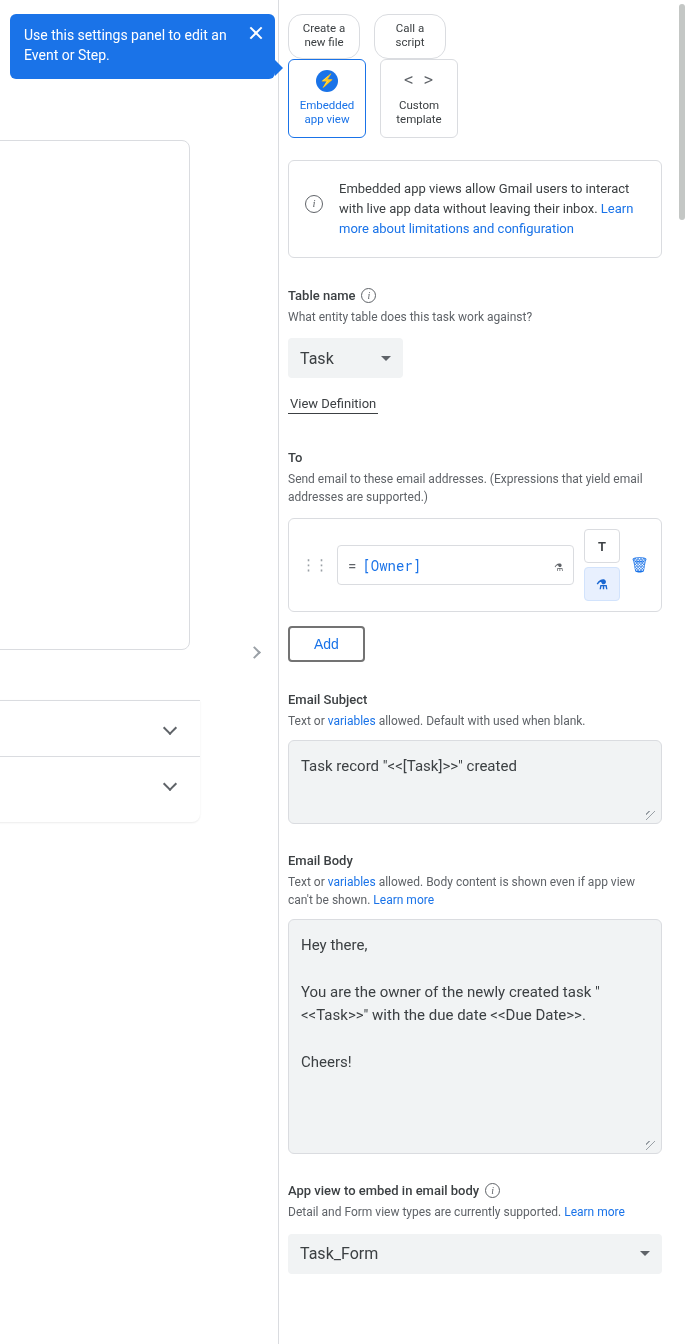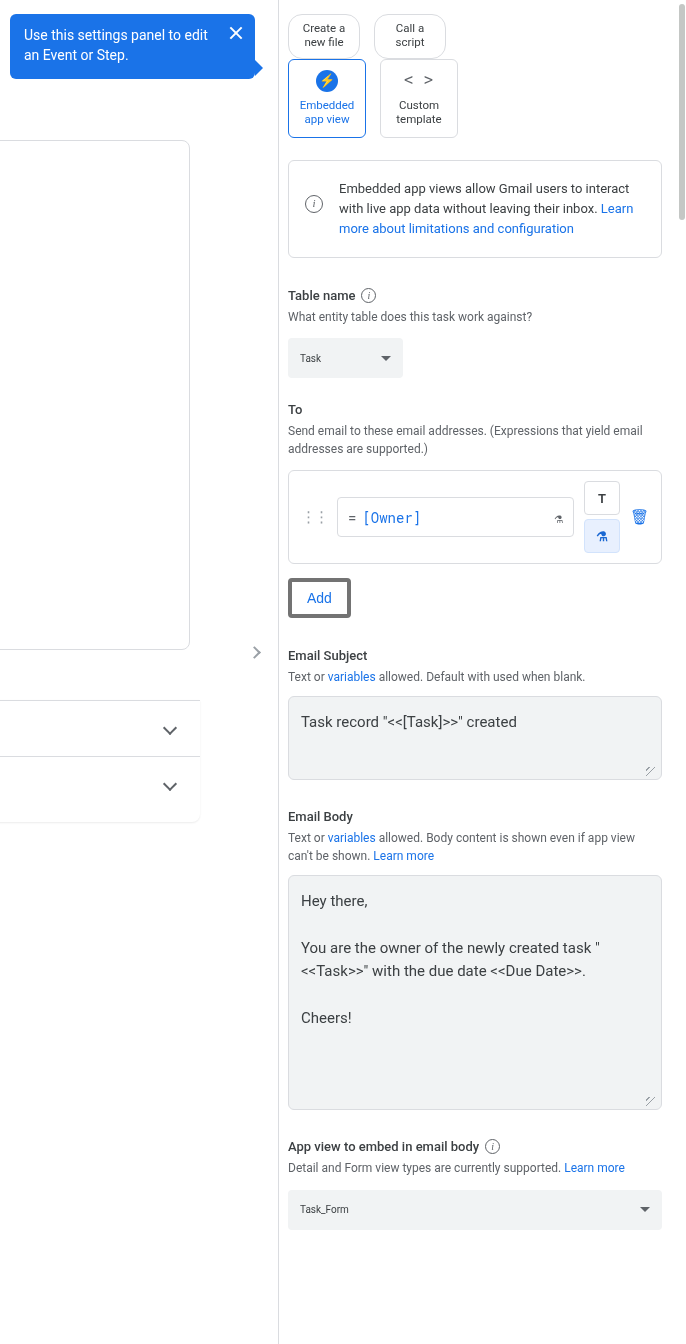--- a/index.html
+++ b/index.html
@@ -11,21 +11,21 @@
     color: #3c4043;
     width: 686px;
     height: 1344px;
     overflow: hidden;
     position: relative;
   }
   .tooltip {
     position: absolute;
     top: 14px;
     left: 10px;
-    width: 245px;
+    width: 265px;
     background: #1a73e8;
     color: #fff;
     border-radius: 6px;
     padding: 12px 36px 14px 14px;
     font-size: 14px;
     line-height: 1.4;
     z-index: 10;
   }
   .tooltip::after {
     content: "";
@@ -175,21 +175,21 @@
   }
 
   .qinfo {
     width:15px; height:15px; border:1.2px solid #5f6368; border-radius:50%;
     display:inline-flex; align-items:center; justify-content:center; font-size:10px; color:#5f6368; font-style:italic; font-family:serif;
   }
 
   .dropdown {
     display:inline-flex; align-items:center; justify-content:space-between;
     background:#f1f3f4; border-radius:4px; padding:0 12px; height:40px;
-    min-width:115px; color:#3c4043; font-size:10px; cursor:pointer;
+    min-width:115px; color:#3c4043; font-size:16px; cursor:pointer;
     margin-top:12px;
   }
   .dd-caret { width:0;height:0;border-left:5px solid transparent;border-right:5px solid transparent;border-top:5px solid #5f6368; margin-left:24px;}
   .dropdown.full { width:100%; }
 
   .viewdef { margin-top:18px; font-size:13px; color:#3c4043; border-bottom:1px solid #3c4043; display:inline-block; padding:0 2px 2px; cursor:pointer;}
 
   .expr-box {
     border:1px solid #dadce0; border-radius:6px; padding:10px 12px; margin-top:12px;
     display:flex; align-items:center; gap:10px;
@@ -206,22 +206,22 @@
   .mode-col { display:flex; flex-direction:column; gap:4px; }
   .mode-btn {
     width:36px;height:34px;border:1px solid #dadce0;border-radius:4px;
     display:flex;align-items:center;justify-content:center;cursor:pointer;background:#fff;
     font-weight:600;color:#3c4043;
   }
   .mode-btn.active { background:#e8f0fe; border-color:#d2e3fc; color:#1967d2;}
   .trash { color:#1a73e8; font-size:15px; cursor:pointer; }
 
   .add-btn {
-    margin-top:14px; border:4px solid #737373; border-radius:4px; background:#fff; color:#1a73e8;
-    padding:8px 15px; font-size:14px; cursor:pointer;
+    margin-top:14px; border:2px solid #737373; border-radius:4px; background:#fff; color:#1a73e8;
+    padding:8px 24px; font-size:14px; cursor:pointer;
   }
 
   .ta {
     width:100%; border:1px solid #dadce0; border-radius:6px; background:#f1f3f4;
     padding:14px 12px; font-size:15px; color:#3c4043; font-family:inherit;
     resize:none; margin-top:10px; line-height:1.55; position:relative;
   }
   .ta-subject { height:84px; }
   .ta-body { height:235px; }
   .resize-grip {
@@ -302,23 +302,24 @@
   
   <div class="section-label">
     <span>Table name</span>
     <span class="qinfo">i</span>
   </div>
   <div class="helper">What entity table does this task work against?</div>
   <div class="dropdown">
     <span>Task</span>
     <span class="dd-caret"></span>
   </div>
-
-  
-  <div class="section-label" style="margin-top:24px">To</div>
+  <div><span class="viewdef">View Definition</span></div>
+
+  
+  <div class="section-label" style="margin-top:36px">To</div>
   <div class="helper">Send email to these email addresses. (Expressions that yield email addresses are supported.)</div>
   <div class="expr-box">
     <span class="drag-ic">⋮⋮</span>
     <div class="chip">
       <span class="eq">=</span>
       <span class="owner">[Owner]</span>
       <span class="flask">⚗</span>
     </div>
     <div class="mode-col">
       <div class="mode-btn">

